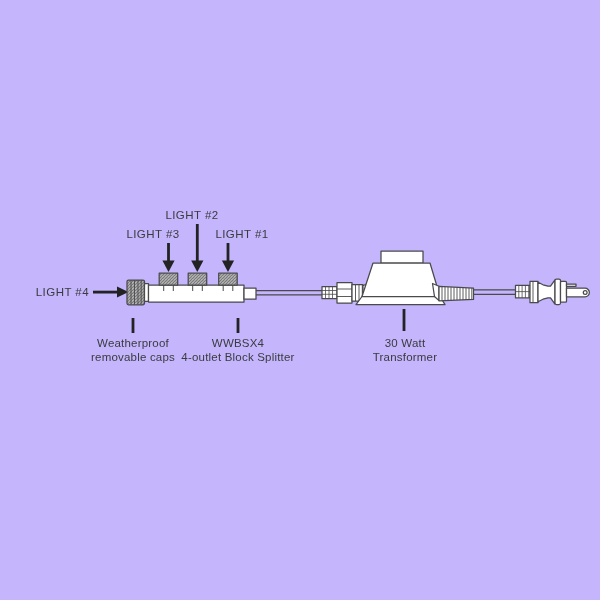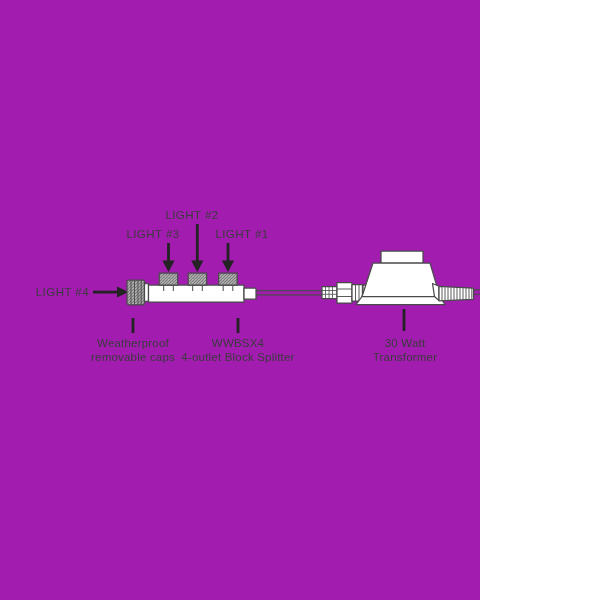--- a/index.html
+++ b/index.html
@@ -5,23 +5,23 @@
   html, body {
     margin: 0;
     padding: 0;
     width: 600px;
     height: 600px;
     background: #ffffff;
     font-family: "Liberation Sans", sans-serif;
   }
   .canvas {
     position: relative;
-    width: 480px;
+    width: 600px;
     height: 600px;
-    background: #a21caf;
+    background: #c4b5fd;
     overflow: hidden;
   }
   svg { display: block; }
   text {
     font-family: "Liberation Sans", sans-serif;
     fill: #3b3b3d;
   }
   .lbl-upper {
     font-size: 11.5px;
     letter-spacing: 0.45px;

